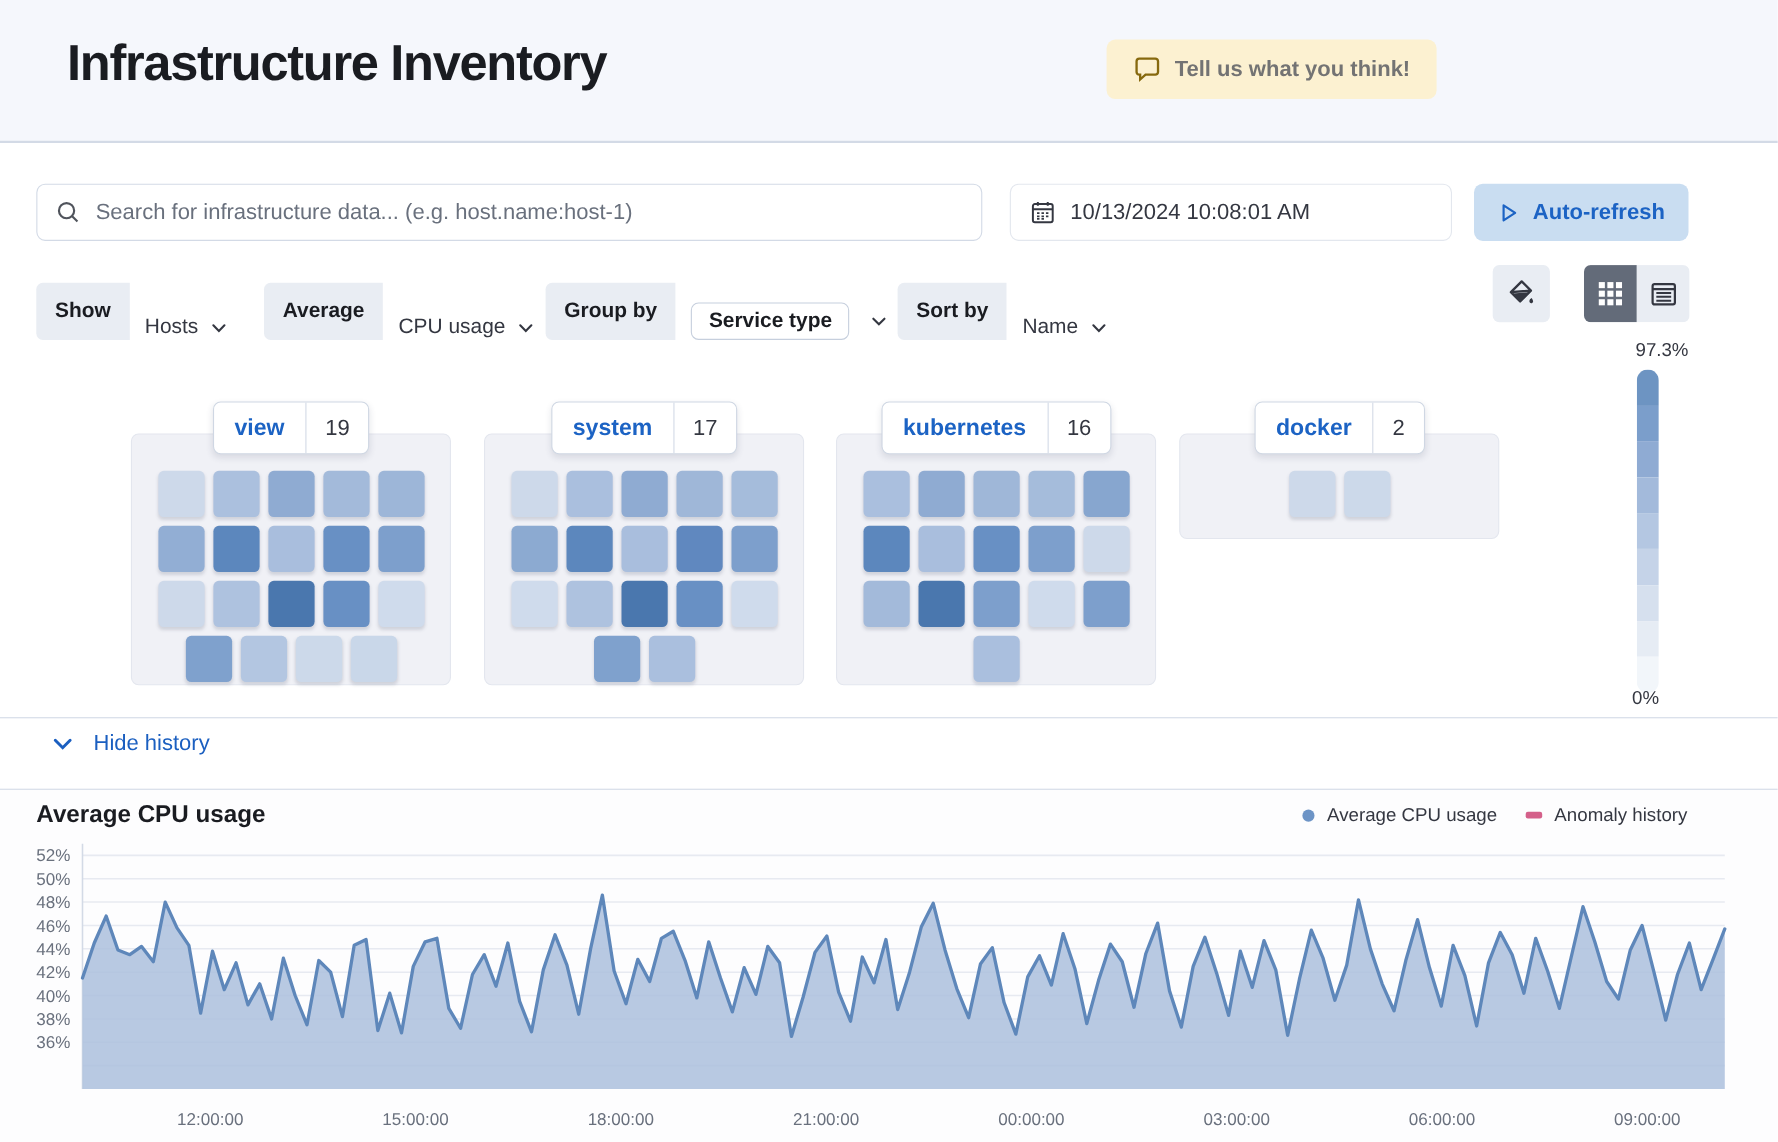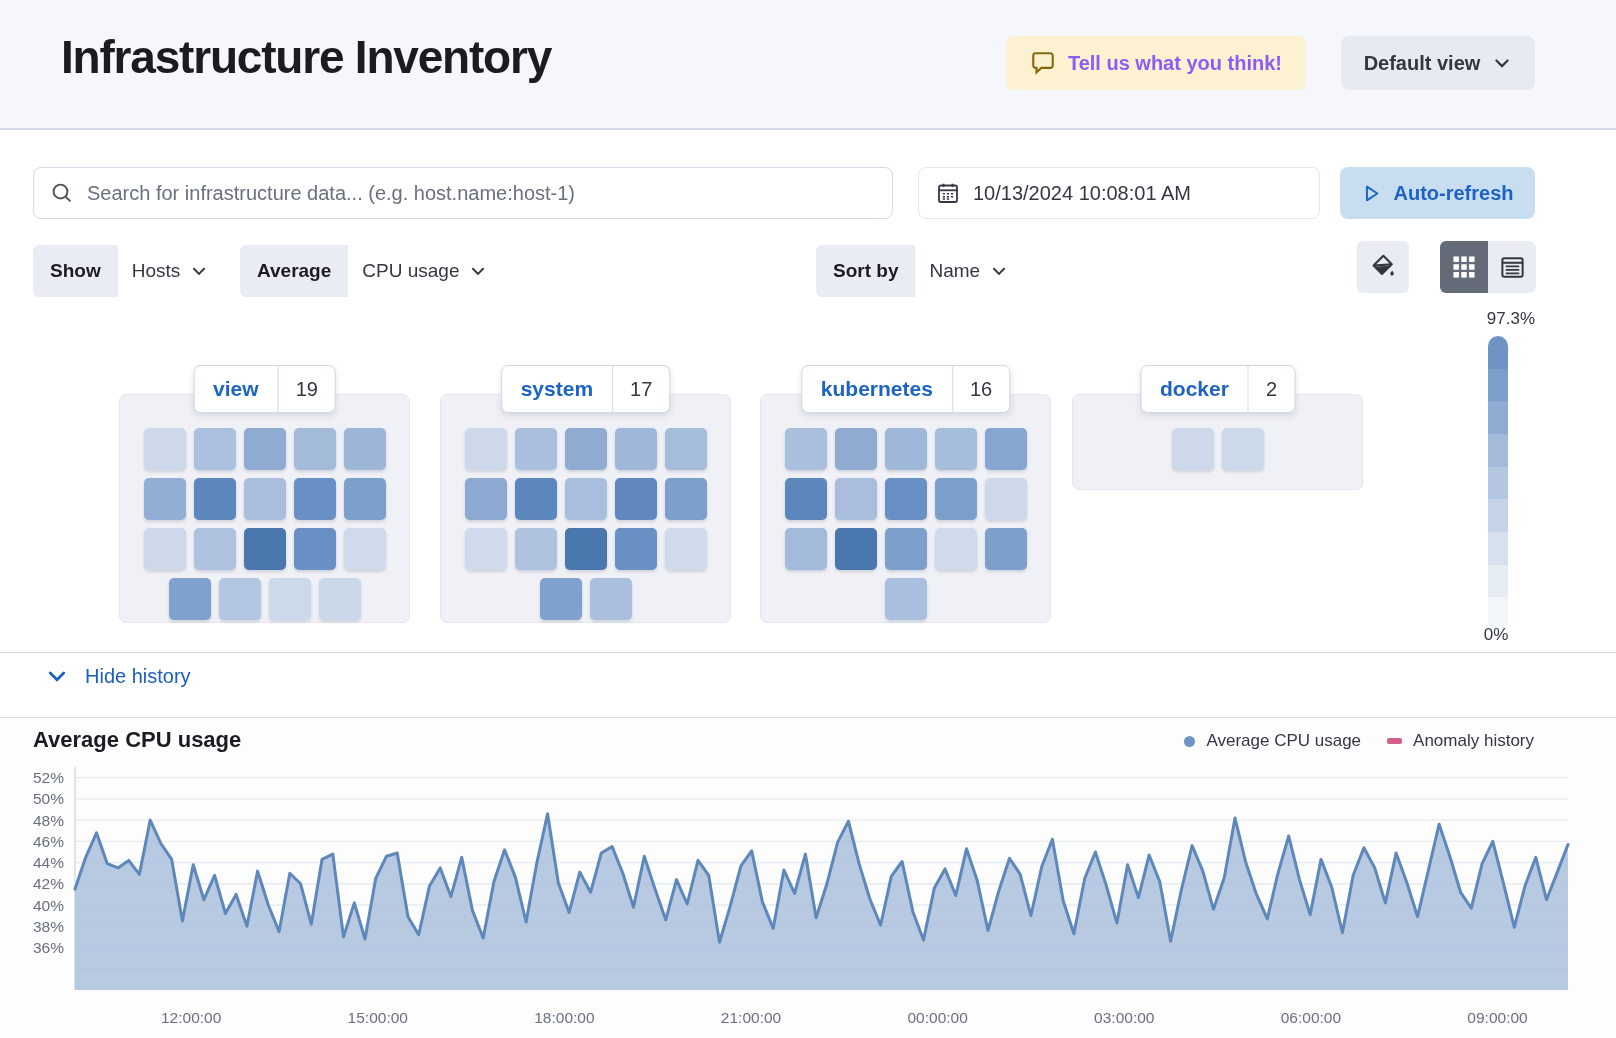--- a/index.html
+++ b/index.html
@@ -5,21 +5,21 @@
   * { margin:0; padding:0; box-sizing:border-box; }
   html,body { width:1616px; height:1038px; overflow:hidden; background:#fff;
     font-family:"Liberation Sans", sans-serif; color:#343741; }
 
   
   .header { position:absolute; top:0; left:0; width:1616px; height:130px;
     background:#f5f7fc; border-bottom:2px solid #d3dae6; }
   .page-title { position:absolute; left:33px; top:30px; font-size:46px; font-weight:800;
     letter-spacing:-1.2px; color:#1a1c21;margin-left:28px; }
   .feedback-btn { position:absolute; right:310px; top:36px; height:54px; padding:0 24px;
-    background:#fcf1d1; border:none; border-radius:8px; color:#8b5cf6; font-size:20px;
+    background:#fcf1d1; border:none; border-radius:8px; color:#737373; font-size:20px;
     font-weight:700; display:flex; align-items:center; gap:12px; cursor:pointer;
     font-family:inherit; }
   .view-btn { position:absolute; right:81px; top:36px; height:54px; width:194px;
     background:#e7eaf1; border:none; border-radius:8px; color:#343741; font-size:20px;
     font-weight:600; display:flex; align-items:center; justify-content:center; gap:12px;
     cursor:pointer; font-family:inherit; }
 
   
   .search-box { position:absolute; left:33px; top:167px; width:860px; height:52px;
     background:#fff; border:1px solid #d3dae6; border-radius:8px; display:flex;
@@ -31,21 +31,21 @@
     background:#fff; border:1px solid #e3e7ee; border-radius:8px; display:flex;
     align-items:center; padding:0 17px; gap:13px; font-size:20px; color:#343741;
     cursor:pointer; }
   .autorefresh-btn { position:absolute; left:1340px; top:167px; width:195px; height:52px;
     background:#c9ddf1; border:none; border-radius:8px; color:#1c63c4; font-size:20px;
     font-weight:700; display:flex; align-items:center; justify-content:center; gap:11px;
     cursor:pointer; font-family:inherit; }
 
   
   .filter-row { position:absolute; left:0; top:241px; width:1616px; height:52px; }
-  .fgroup { position:absolute; top:4px; height:52px; display:flex; align-items:center;
+  .fgroup { position:absolute; top:16px; height:52px; display:flex; align-items:flex-end;
     border-radius:6px; }
   .fgroup .flabel { background:#e9edf3; height:52px; display:flex; align-items:center;
     padding:0 17px; font-size:19px; font-weight:700; color:#1a1c21; border-radius:6px 0 0 6px; }
   .fgroup .fvalue { display:flex; align-items:center; gap:10px; padding:0 14px;
     font-size:19px; color:#343741; cursor:pointer; }
   .fpill { border:1px solid #c6cfdd; background:#fff; border-radius:7px; padding:5px 15px;
     font-size:19px; font-weight:700; color:#1a1c21; cursor:pointer; }
   .icon-btn { position:absolute; top:0; width:52px; height:52px; background:#e9edf3;
     border:none; border-radius:6px; display:flex; align-items:center; justify-content:center;
     cursor:pointer; }
@@ -107,28 +107,20 @@
 <div class="header">
   <h1 class="page-title">Infrastructure Inventory</h1>
   <button class="feedback-btn">
     <span style="display:flex">
       <svg width="26" height="26" viewBox="0 0 16 16" fill="none" stroke="#86690e" stroke-width="1.3">
         <path d="M2 3.5 A1.5 1.5 0 0 1 3.5 2 H12.5 A1.5 1.5 0 0 1 14 3.5 V9.5 A1.5 1.5 0 0 1 12.5 11 H7 L4 13.7 V11 H3.5 A1.5 1.5 0 0 1 2 9.5 Z"></path>
       </svg>
       </span>
     <span>Tell us what you think!</span>
   </button>
-  <button class="view-btn">
-    <span>Default view</span>
-    <span style="display:flex">
-      <svg width="20" height="20" viewBox="0 0 16 16" fill="none" stroke="#343741" stroke-width="1.7" stroke-linecap="round">
-          <path d="M3.5 6 L8 10.5 L12.5 6"></path>
-        </svg>
-      </span>
-  </button>
 </div>
 
 <div class="search-box">
   <span style="display:flex">
     <svg width="24" height="24" viewBox="0 0 16 16" fill="none" stroke="#50545c" stroke-width="1.3">
       <circle cx="7" cy="7" r="4.6"></circle>
         <path d="M10.4 10.4 L13.6 13.6"></path>
       </svg>
     </span>
   <input type="text" placeholder="Search for infrastructure data... (e.g. host.name:host-1)" style="">
@@ -172,20 +164,29 @@
   <div class="fgroup" style="left:240px">
     <span class="flabel">Average</span>
     <span class="fvalue">
       <span>CPU usage</span>
       <svg width="18" height="18" viewBox="0 0 16 16" fill="none" stroke="#343741" stroke-width="1.7" stroke-linecap="round">
           <path d="M3.5 6 L8 10.5 L12.5 6"></path>
         </svg>
     </span>
   </div>
 
+  <div class="fgroup" style="left:496px">
+    <span class="flabel">Group by</span>
+    <span class="fvalue">
+      <span class="fpill">Service type</span>
+      <svg width="18" height="18" viewBox="0 0 16 16" fill="none" stroke="#343741" stroke-width="1.7" stroke-linecap="round" style="margin-left:8px">
+          <path d="M3.5 6 L8 10.5 L12.5 6"></path>
+        </svg>
+    </span>
+  </div>
 
   <div class="fgroup" style="left:816px">
     <span class="flabel">Sort by</span>
     <span class="fvalue">
       <span>Name</span>
       <svg width="18" height="18" viewBox="0 0 16 16" fill="none" stroke="#343741" stroke-width="1.7" stroke-linecap="round">
           <path d="M3.5 6 L8 10.5 L12.5 6"></path>
         </svg>
     </span>
   </div>

